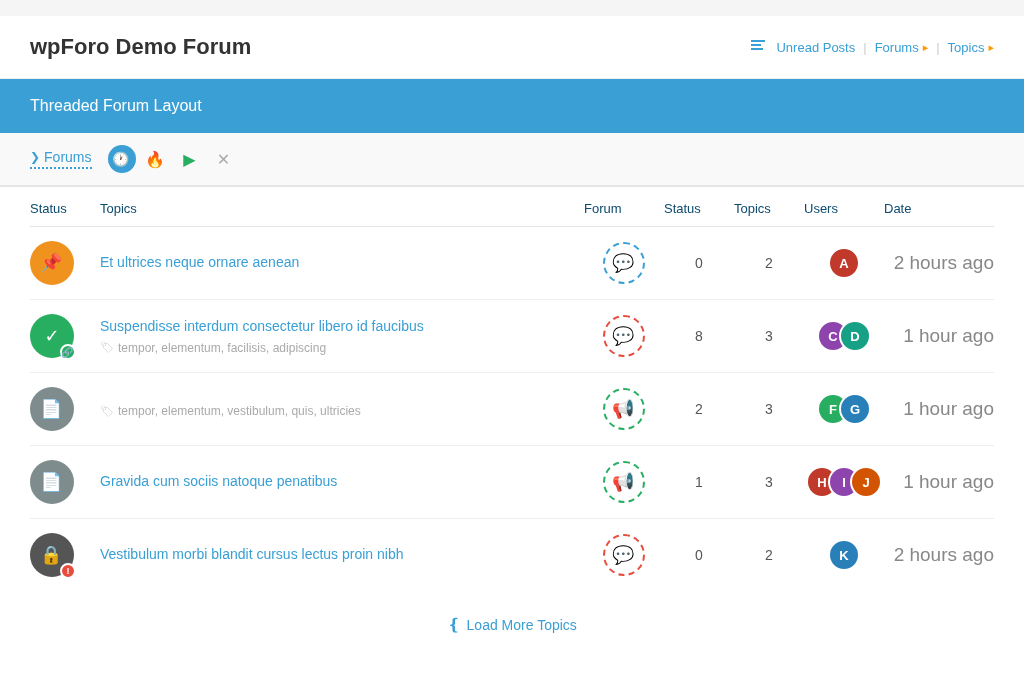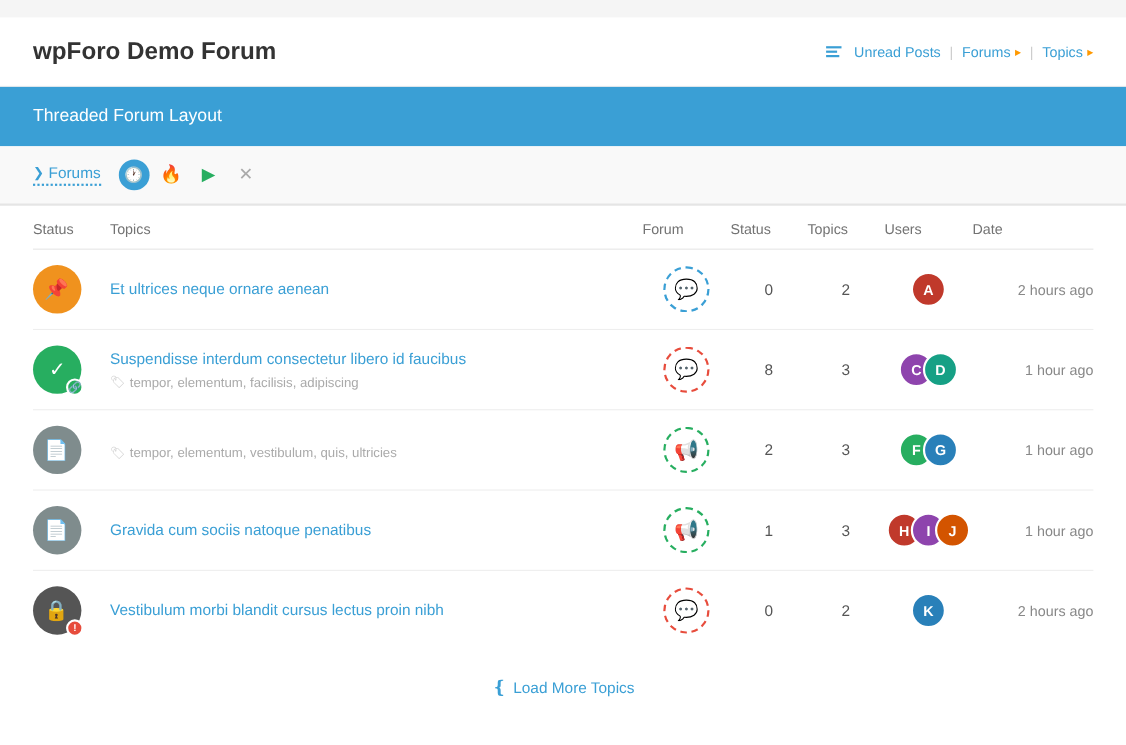--- a/index.html
+++ b/index.html
@@ -2,21 +2,21 @@
 <html><head>
   <meta charset="utf-8">
   <style>
     * { box-sizing: border-box; margin: 0; padding: 0; }
     body { font-family: -apple-system, BlinkMacSystemFont, 'Segoe UI', Arial, sans-serif; background: #f5f5f5; color: #444; font-size: 14px; }
     .page-wrapper { max-width: 1024px; margin: 16px auto; background: #fff; min-height: 677px; }
     
     
     .site-header { padding: 18px 30px; display: flex; align-items: center; justify-content: space-between; background: #fff; border-bottom: 1px solid #eee; }
     .site-title { font-size: 22px; font-weight: 600; color: #333; }
-    .header-nav { display: flex; align-items: center; gap: 8px; font-size: 13px; color: #555; }
+    .header-nav { display: flex; align-items: flex-start; gap: 8px; font-size: 13px; color: #555; }
     .header-nav a { color: #3a9fd5; text-decoration: none; display: flex; align-items: center; gap: 4px; }
     .nav-separator { color: #ccc; }
     .rss-icon { font-size: 11px; color: #f90; }
     .stack-icon { display: inline-flex; flex-direction: column; gap: 2px; margin-right: 3px; }
     .stack-icon span { display: block; width: 14px; height: 2px; background: #3a9fd5; }
     .stack-icon span:nth-child(2) { width: 10px; }
     .stack-icon span:nth-child(3) { width: 12px; }
 
     
     .forum-banner { background: #3a9fd5; padding: 18px 30px; }
@@ -31,21 +31,21 @@
     .tool-icon { width: 28px; height: 28px; border-radius: 50%; display: flex; align-items: center; justify-content: center; cursor: pointer; font-size: 14px; }
     .tool-icon.clock { background: #3a9fd5; color: #fff; }
     .tool-icon.fire { background: transparent; color: #c0392b; font-size: 16px; }
     .tool-icon.check { background: transparent; color: #27ae60; font-size: 16px; }
     .tool-icon.close { background: transparent; color: #aaa; font-size: 16px; }
     .dotted-underline { border-bottom: 2px dotted #3a9fd5; padding-bottom: 2px; }
     .add-topic-btn { background: #3a9fd5; color: #fff; border: none; padding: 10px 22px; border-radius: 4px; font-size: 14px; cursor: pointer; font-weight: 500; }
 
     
     .topics-table { width: 100%; padding: 0 30px; }
-    .table-header { display: grid; grid-template-columns: 70px 1fr 80px 70px 70px 80px 110px; padding: 14px 0 10px; border-bottom: 1px solid #e5e5e5; color: #737373; font-size: 13px; }
+    .table-header { display: grid; grid-template-columns: 70px 1fr 80px 70px 70px 80px 110px; padding: 14px 0 10px; border-bottom: 1px solid #e5e5e5; color: #0c4a6e; font-size: 13px; }
     .table-header .col { }
     .table-header .col-right { text-align: left; }
 
     .topic-row { display: grid; grid-template-columns: 70px 1fr 80px 70px 70px 80px 110px; padding: 14px 0; border-bottom: 1px solid #eee; align-items: center; }
     .topic-row:last-child { border-bottom: none; }
 
     
     .status-icon { width: 44px; height: 44px; border-radius: 50%; display: flex; align-items: center; justify-content: center; color: #fff; font-size: 18px; flex-shrink: 0; }
     .status-icon.pinned { background: #f0921e; }
     .status-icon.solved { background: #27ae60; }
@@ -74,21 +74,21 @@
     .avatar { width: 32px; height: 32px; border-radius: 50%; border: 2px solid #fff; overflow: hidden; display: flex; align-items: center; justify-content: center; font-size: 13px; font-weight: bold; color: #fff; }
     .avatar:not(:first-child) { margin-left: -10px; }
     .avatar.a1 { background: #c0392b; }
     .avatar.a2 { background: #2980b9; }
     .avatar.a3 { background: #8e44ad; }
     .avatar.a4 { background: #16a085; }
     .avatar.a5 { background: #d35400; }
     .avatar.a6 { background: #27ae60; }
 
     
-    .col-date { text-align: right; font-size: 13px; color: #888; }
+    .col-date { text-align: right; font-size: 19px; color: #888; }
 
     
     .load-more { text-align: center; padding: 24px; }
     .load-more a { color: #3a9fd5; text-decoration: none; font-size: 14px; display: inline-flex; align-items: center; gap: 6px; }
     .double-chevron { font-size: 16px; }
   </style>
 </head>
 <body>
 
 <div class="page-wrapper">

